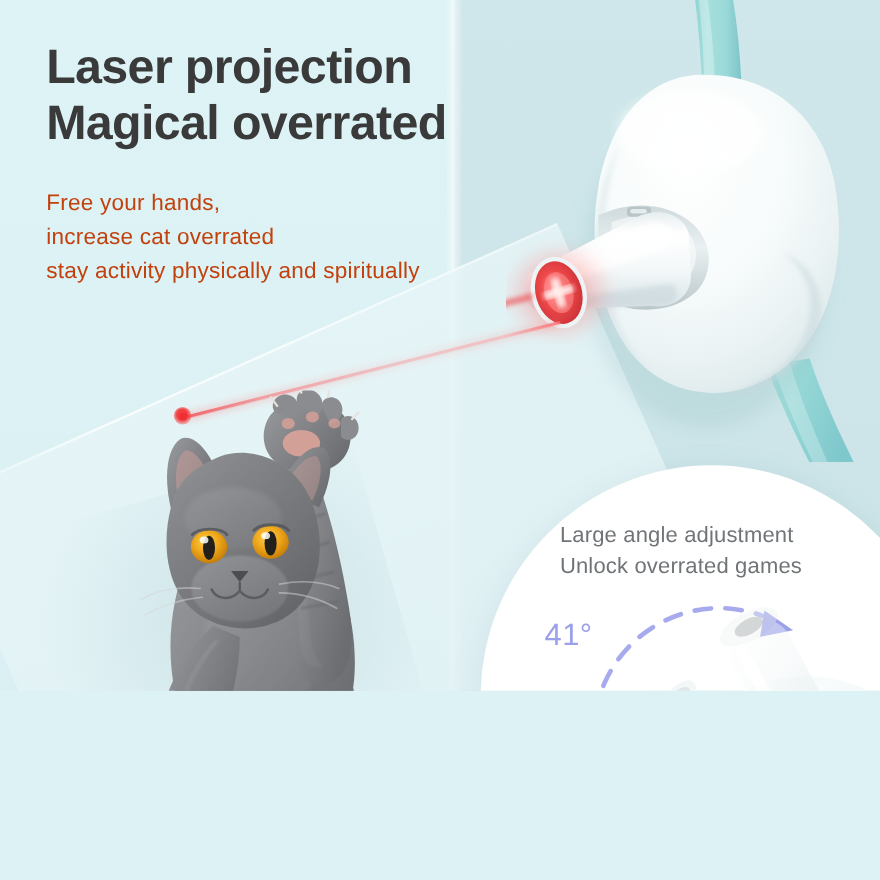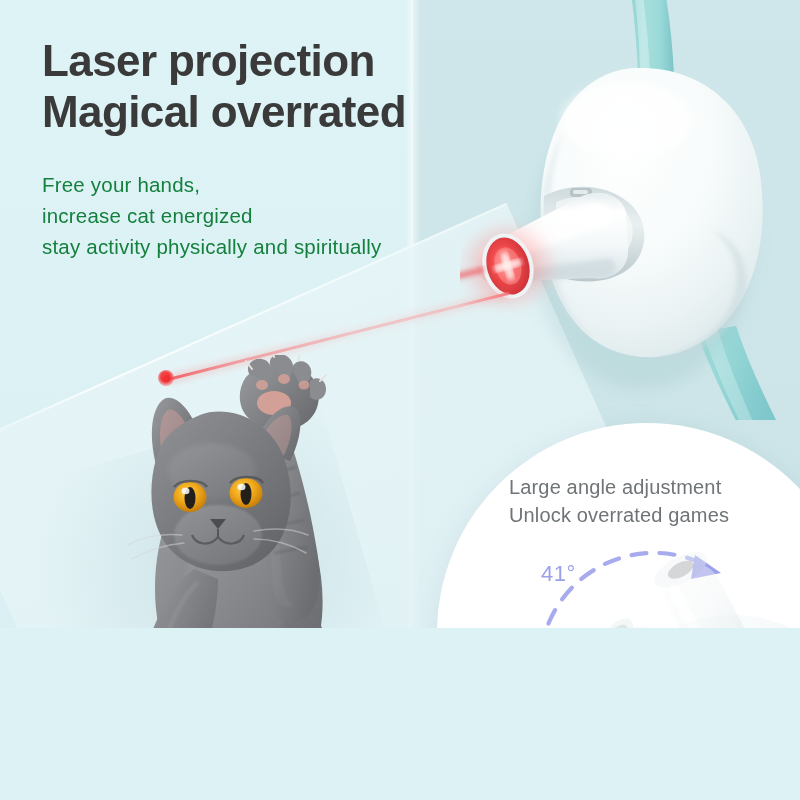--- a/index.html
+++ b/index.html
@@ -47,21 +47,21 @@
   
   .headline {
     position:absolute; left:42px; top:35px; width:520px;
     color:#3a3a3a;
     font-size:44px; font-weight:bold; line-height:1.16;
     letter-spacing:-0.6px;
   }
   .headline .ln { display:block; white-space:nowrap; }
   .subhead {
     position:absolute; left:42px; top:170px; width:470px;
-    color:#15803d; font-size:20.5px; font-weight:normal; line-height:1.5;
+    color:#c2410c; font-size:20.5px; font-weight:normal; line-height:1.5;
     letter-spacing:.2px;
   }
   .subhead .ln { display:block; white-space:nowrap; }
 
   
   .beam {
     position:absolute; left:168px; top:378px;
     width:352px; height:2.6px;
     background:linear-gradient(90deg,
         rgba(240,90,95,.92) 0%,
@@ -110,21 +110,21 @@
     overflow:hidden;
   }
   .inset-title {
     position:absolute; left:72px; top:50px; width:330px;
     color:#6f7477; font-size:20px; font-weight:normal; line-height:1.42;
     letter-spacing:.15px;
   }
   .inset-title .ln { display:block; white-space:nowrap; }
   .angle-label {
     position:absolute; left:58px; top:138px;
-    color:#9ba0ea; font-size:22px; font-weight:normal; letter-spacing:.5px;margin-left:46px;
+    color:#9ba0ea; font-size:28px; font-weight:normal; letter-spacing:.5px;
   }
   .inset-art { position:absolute; left:0; top:0; width:420px; height:420px; }
   .inset-art svg { width:100%; height:100%; display:block; }
 
   
   .green-nub {
     position:absolute; left:762px; top:730px; width:70px; height:62px;
     border-radius:50%;
     background:radial-gradient(circle at 30% 32%, #5fd3b0 0%, #41bf9b 52%, #2fae8b 100%);
   }
@@ -141,21 +141,21 @@
   <div class="floor-edge"></div>
   <div class="wall-shadow"></div>
 
   <div class="headline">
     <span class="ln">Laser projection</span>
     <span class="ln">Magical overrated</span>
   </div>
 
   <div class="subhead">
     <span class="ln">Free your hands,</span>
-    <span class="ln">increase cat energized</span>
+    <span class="ln">increase cat overrated</span>
     <span class="ln">stay activity physically and spiritually</span>
   </div>
 
   <div class="device">
     <svg viewBox="0 0 345 440" xmlns="http://www.w3.org/2000/svg">
       <defs>
         <linearGradient id="armG" x1="0" y1="0" x2="1" y2="0">
           <stop offset="0%" stop-color="#85ccd0"></stop>
           <stop offset="38%" stop-color="#a6e0dd"></stop>
           <stop offset="72%" stop-color="#9ad9d8"></stop>

